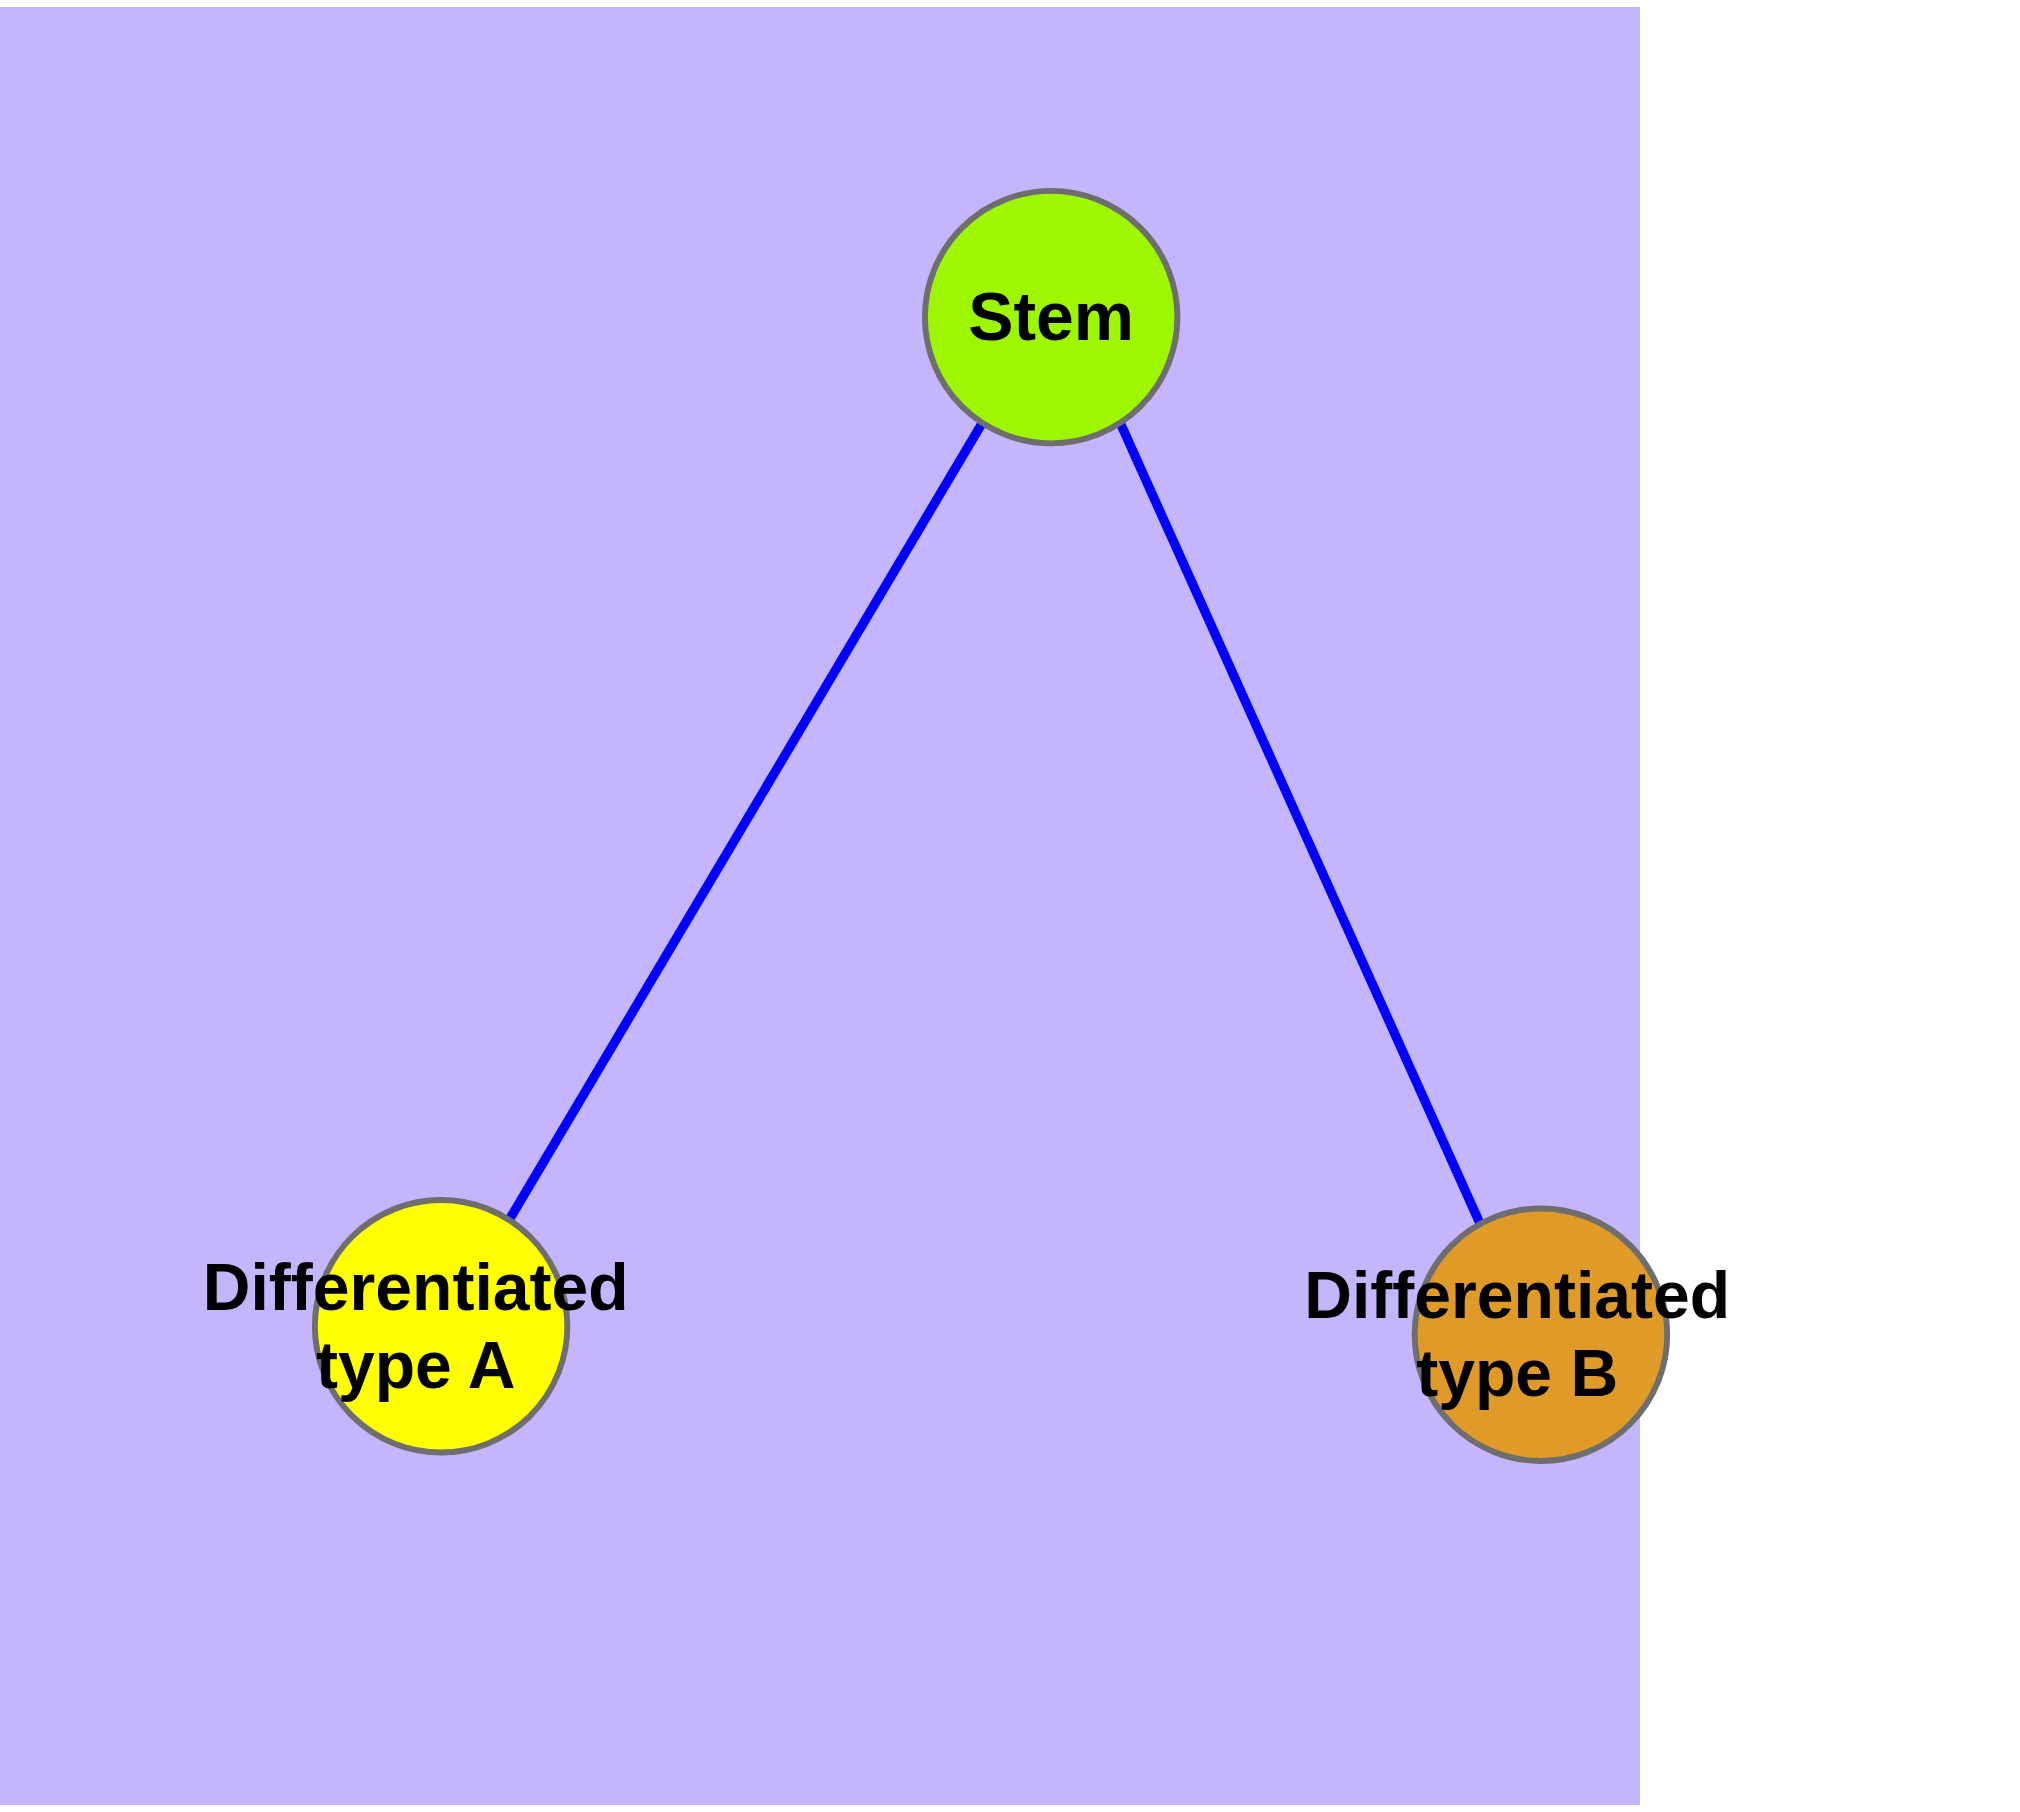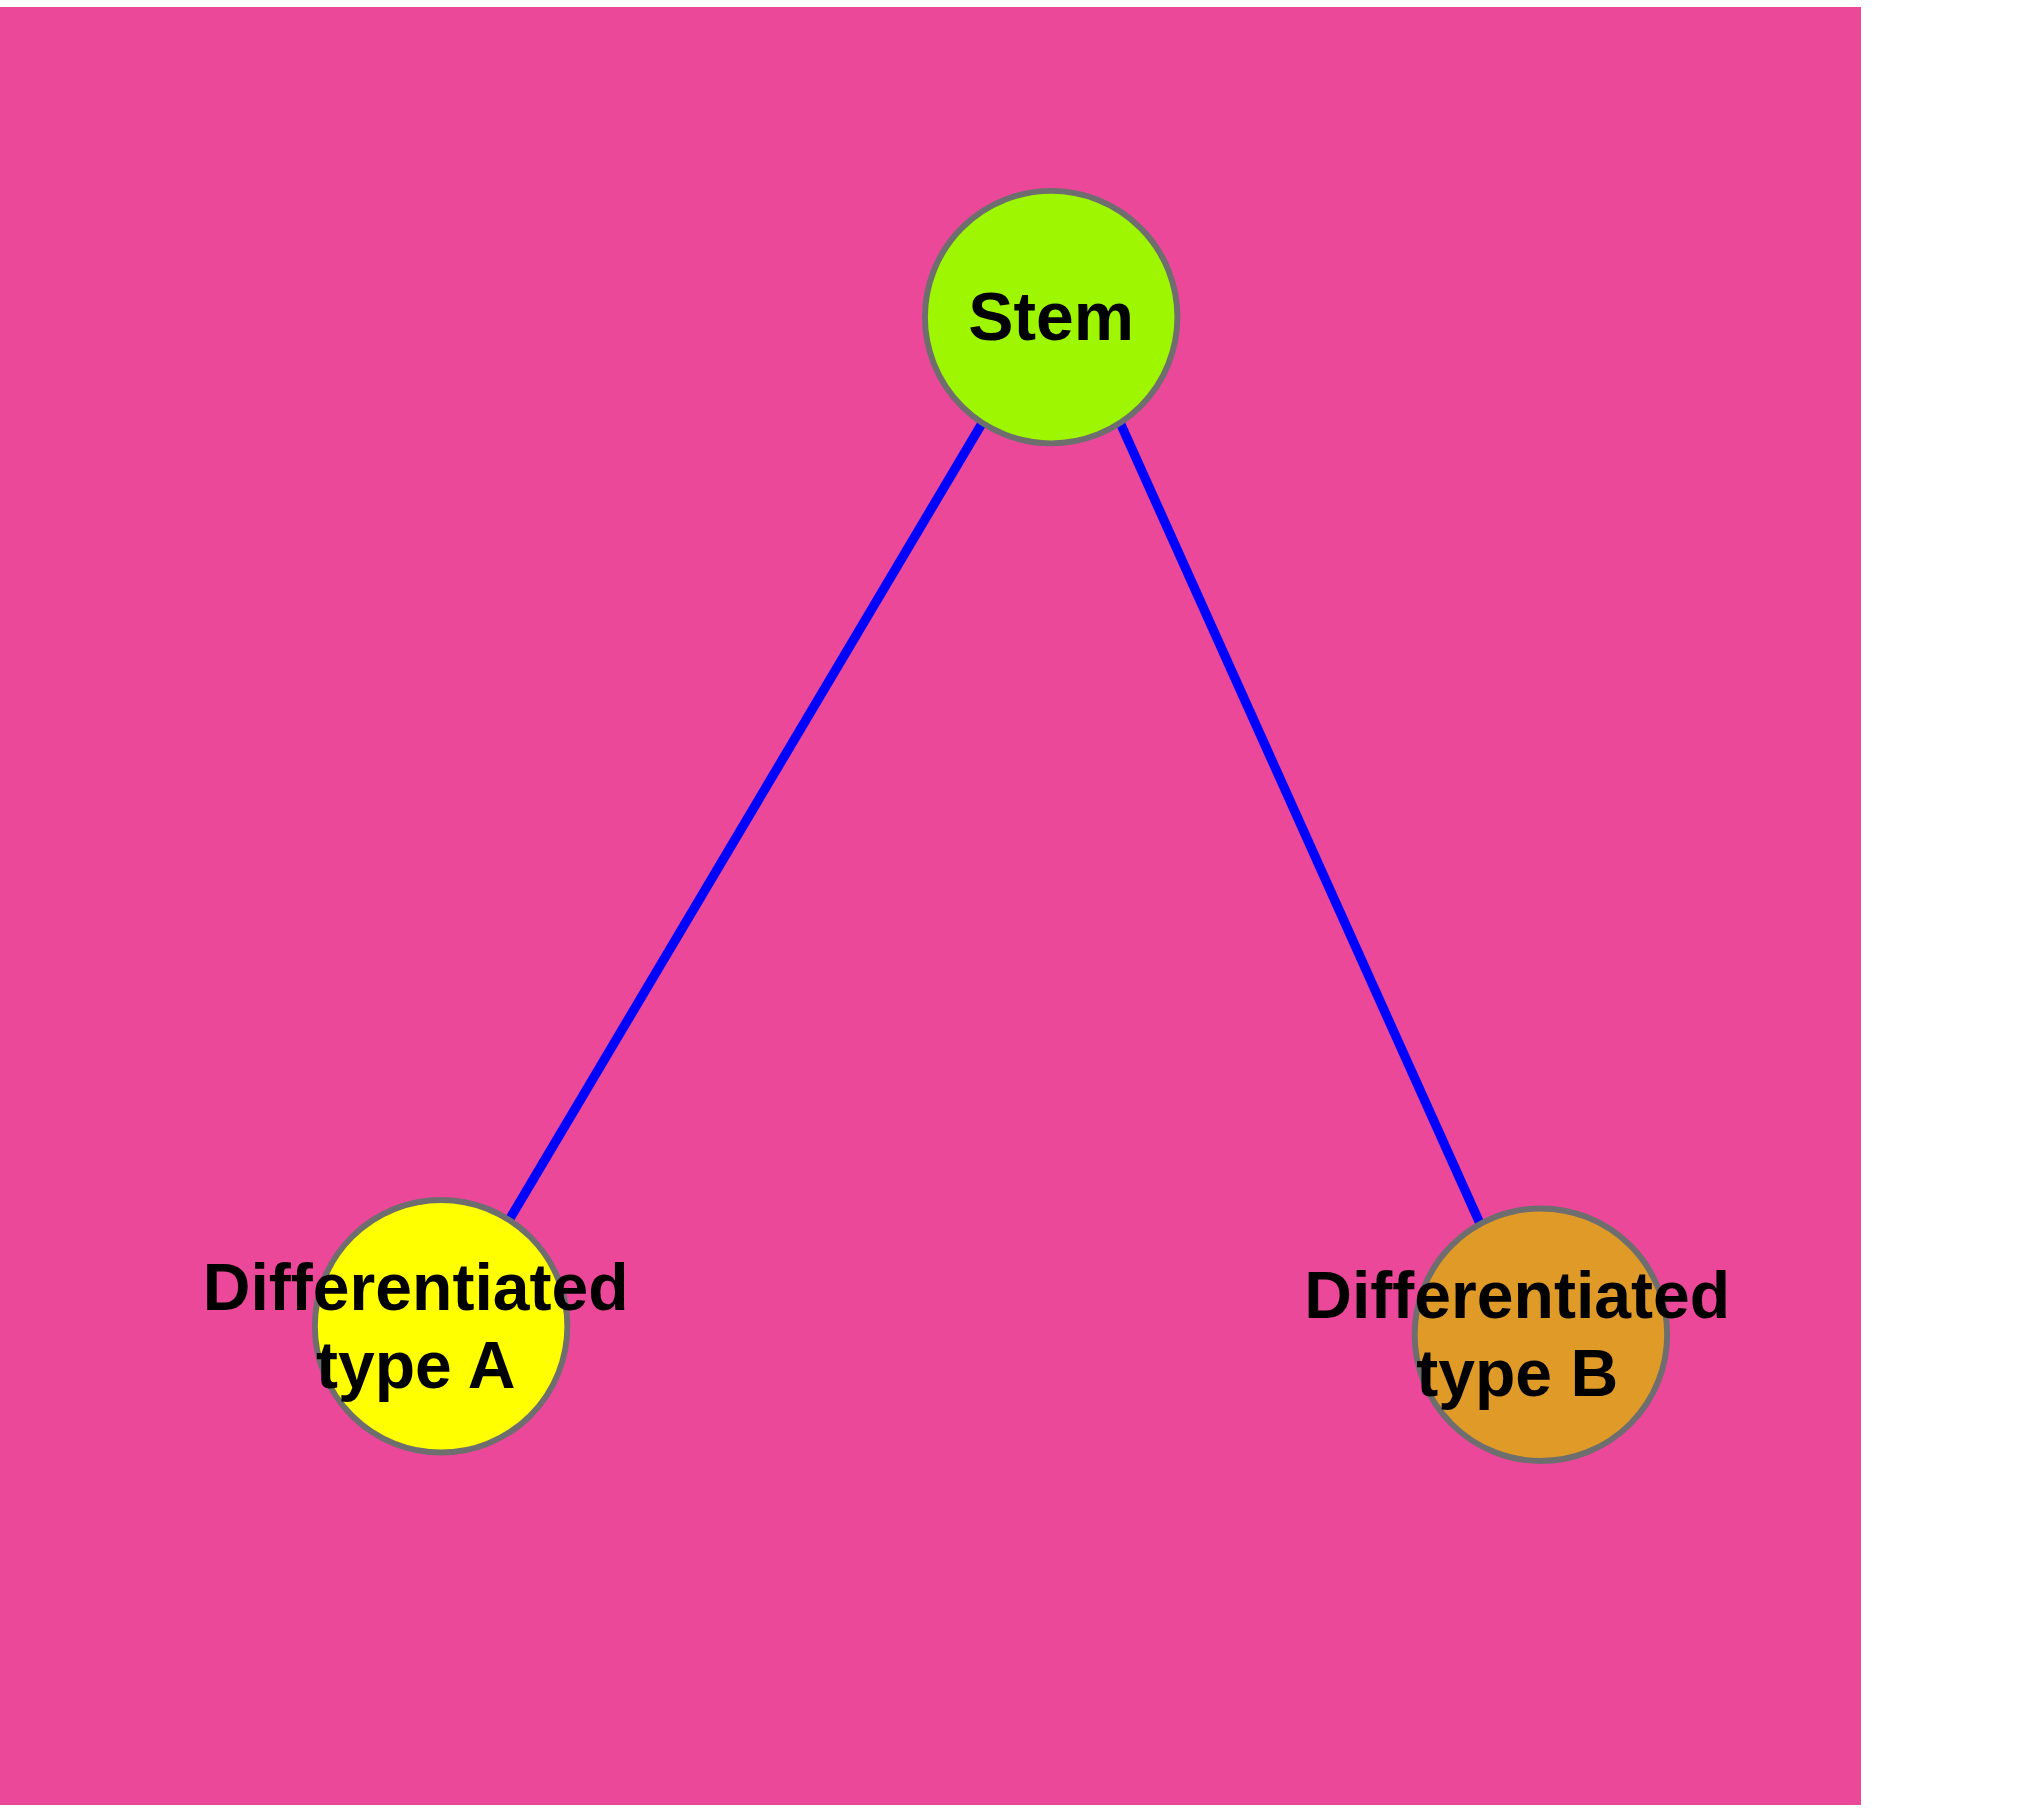--- a/index.html
+++ b/index.html
@@ -13,23 +13,23 @@
     width: 2021px;
     height: 1812px;
     background: #ffffff;
     overflow: hidden;
     font-family: "Liberation Sans", "DejaVu Sans", sans-serif;
   }
   .graph-plane {
     position: absolute;
     left: 0;
     top: 6.8px;
-    width: 1861px;
+    width: 1640px;
     height: 1798px;
-    background: #ec4899;
+    background: #c4b5fd;
   }
   .graph-svg {
     position: absolute;
     left: 0;
     top: 0;
     width: 2021px;
     height: 1798px;
     display: block;
   }
   .node-label-text {

